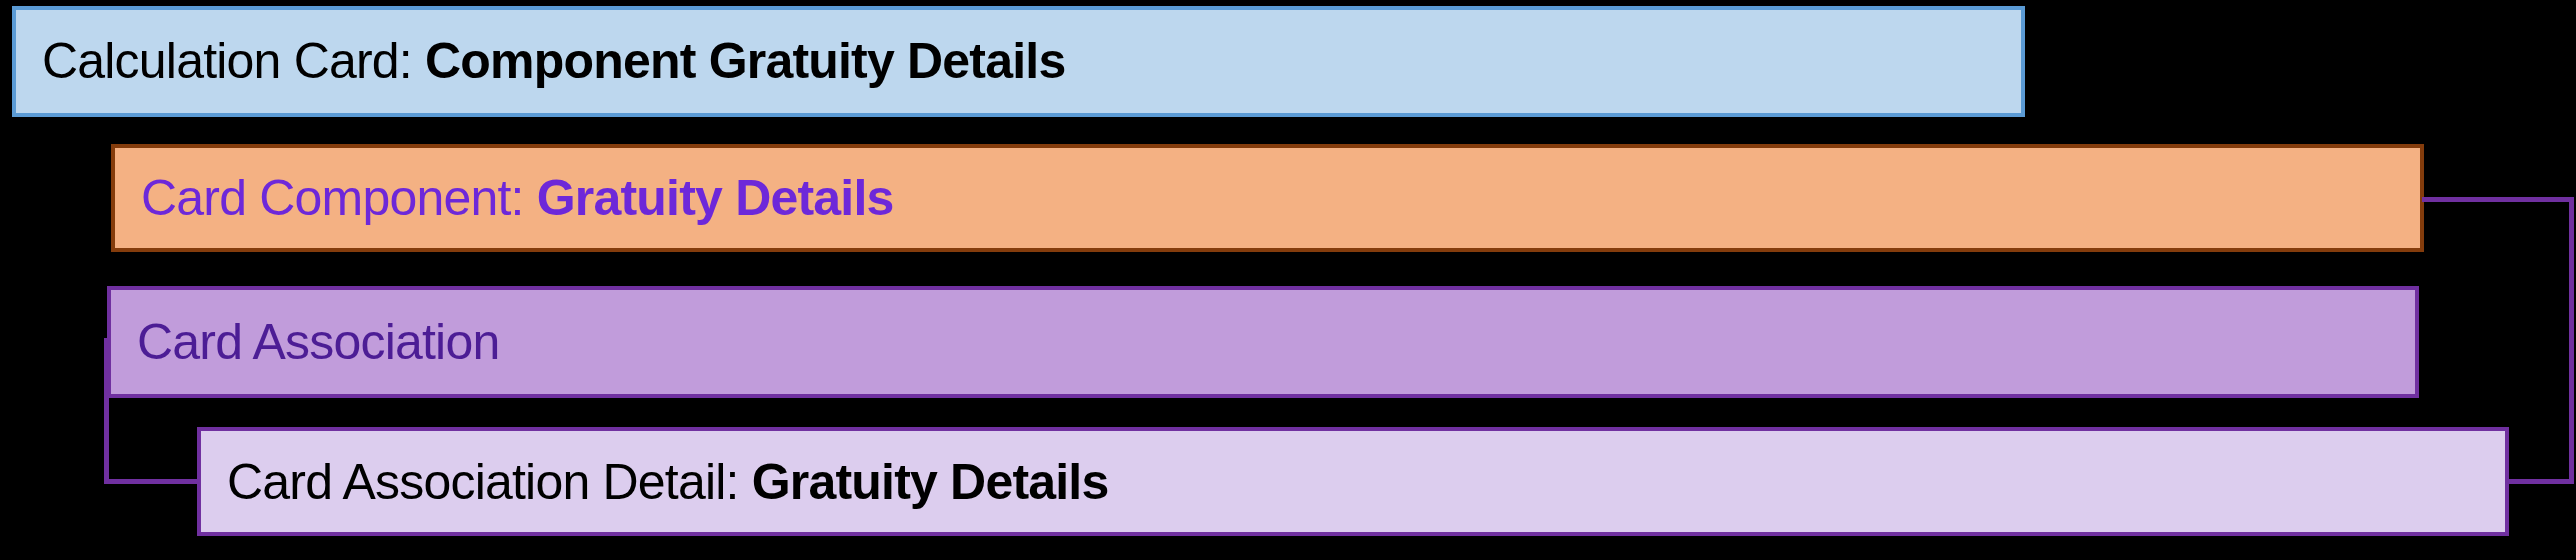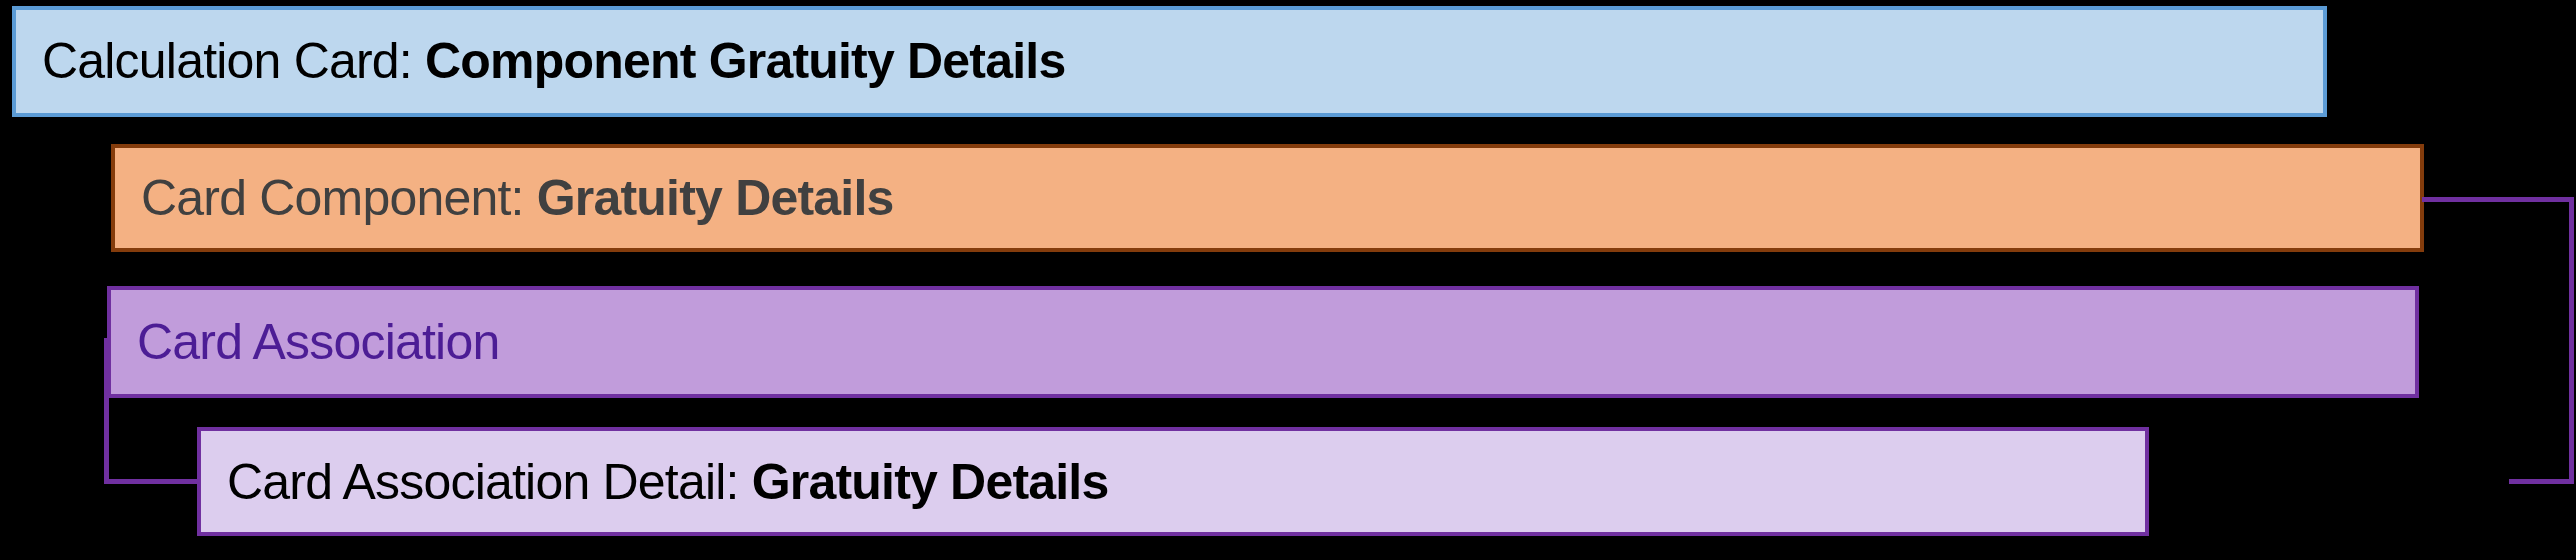--- a/index.html
+++ b/index.html
@@ -20,44 +20,44 @@
     box-sizing: border-box;
     border: 4.9px solid;
     display: flex;
     align-items: center;
     padding-left: 26px;
     font-size: 50px;
     letter-spacing: -0.8px;
   }
   .box .prefix { white-space: pre; font-weight: 400; }
   .box .boldpart { white-space: pre; font-weight: 700; }
-  #box-calculation-card        { left: 12px;  top: 5.7px;   width: 2315px; height: 111px; }
+  #box-calculation-card        { left: 12px;  top: 5.7px;   width: 2013px; height: 111px; }
   #box-card-component          { left: 111px; top: 144px; width: 2313px; height: 108px; }
   #box-card-association        { left: 107px; top: 286px; width: 2312px; height: 112px; }
-  #box-card-association-detail { left: 197px; top: 427px; width: 1952px; height: 109px; }
+  #box-card-association-detail { left: 197px; top: 427px; width: 2312px; height: 109px; }
   .seg { position: absolute; }
   
   #seg-right-h1 { left: 2422px; top: 197px; width: 151px; height: 4.9px; }
   #seg-right-v  { left: 2569px; top: 197px; width: 4.9px;   height: 286px; }
   #seg-right-h2 { left: 2509px; top: 479px; width: 65px;  height: 4.9px; }
   
   #seg-left-v   { left: 104px;  top: 338px; width: 4.9px;   height: 146px; }
   #seg-left-h   { left: 104px;  top: 479px; width: 95px; height: 4.9px; }
 </style>
 </head>
 <body>
 
 <div id="canvas" style="background: rgb(0, 0, 0);">
 
   <div class="box" id="box-calculation-card" style="background-color: rgb(189, 215, 238); border-color: rgb(91, 155, 213); color: rgb(0, 0, 0);">
     <span class="prefix">Calculation Card: </span>
     <span class="boldpart">Component Gratuity Details</span>
   </div>
 
-  <div class="box" id="box-card-component" style="background-color: rgb(244, 177, 131); border-color: rgb(132, 60, 12); color: #404040;">
+  <div class="box" id="box-card-component" style="background-color: rgb(244, 177, 131); border-color: rgb(132, 60, 12); color: #6d28d9;">
     <span class="prefix">Card Component: </span>
     <span class="boldpart">Gratuity Details</span>
   </div>
 
   <div class="box" id="box-card-association" style="background-color: rgb(193, 156, 219); border-color: rgb(112, 48, 160); color: #4c1d95;">
     <span class="prefix">Card Association</span>
     <span class="boldpart"></span>
   </div>
 
   <div class="box" id="box-card-association-detail" style="background-color: rgb(220, 205, 238); border-color: rgb(112, 48, 160); color: rgb(0, 0, 0);">

